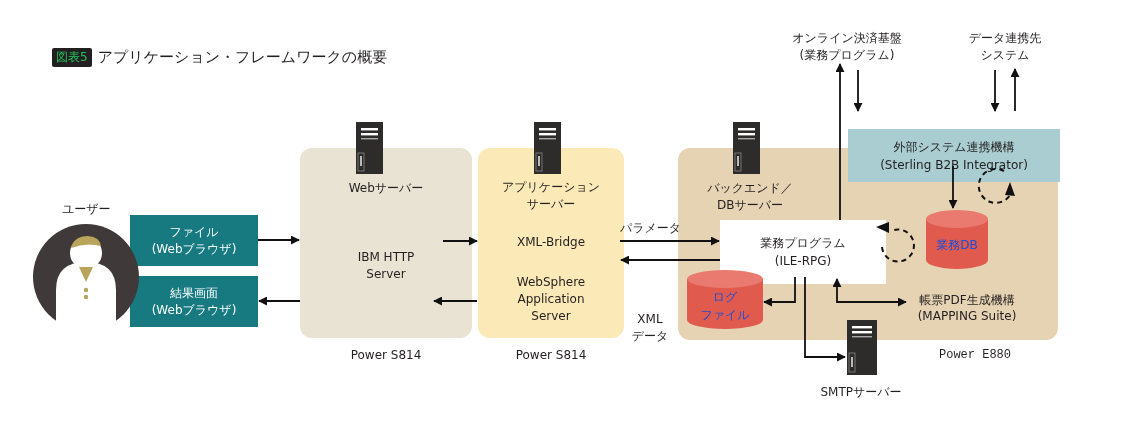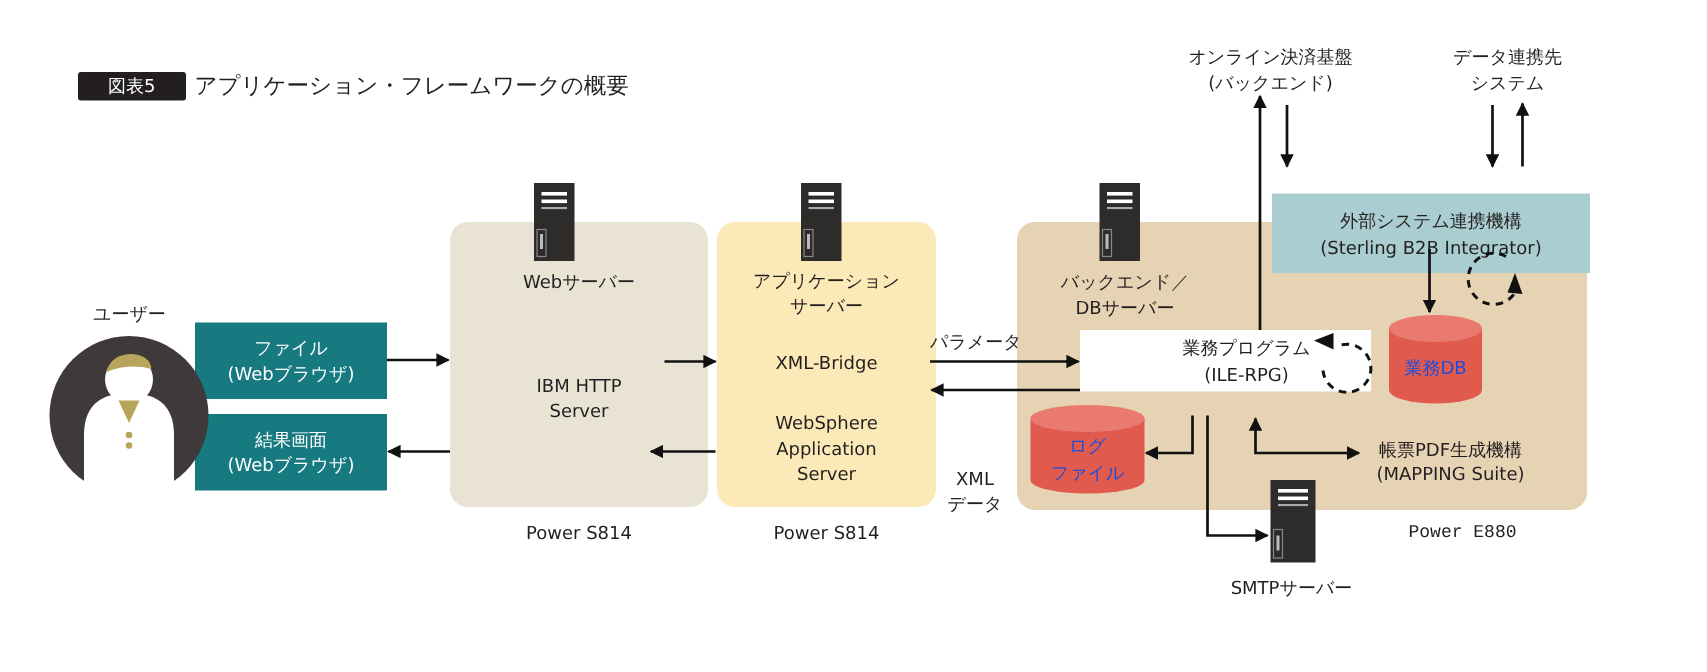--- a/index.html
+++ b/index.html
@@ -1,27 +1,27 @@
 <!DOCTYPE html>
 <html><head>
 <meta charset="utf-8">
 <style>
   html, body { margin:0; padding:0; background:#ffffff; }
   body { width:1138px; height:448px; position:relative; overflow:hidden;
          font-family:"DejaVu Sans", "Liberation Sans", sans-serif; color:#231f20; }
   .abs { position:absolute; }
   .center { text-align:center; }
   .fig-title { left:52px; top:48px; font-size:15px; display:flex; align-items:center; white-space:nowrap; }
-  .fig-badge { background:#231f20; color:#ffffff; font-size:12px; padding:1px 20px; margin-right:6px; border-radius:2px; }
+  .fig-badge { background:#231f20; color:#22c55e; font-size:12px; padding:1px 4px; margin-right:6px; border-radius:2px; }
   .panel { border-radius:12px; }
   .p-web { left:300px; top:148px; width:172px; height:190px; background:#e8e3d3; }
   .p-app { left:478px; top:148px; width:146px; height:190px; background:#fbe9b7; }
   .p-back { left:678px; top:148px; width:380px; height:192px; background:#e6d3b3; }
   .ext-box { left:848px; top:113px; width:212px; height:53px; background:#a9cdd0; font-size:12px; line-height:18px; display:flex; flex-direction:column; justify-content:center;margin-top:16px; }
-  .biz-box { left:720px; top:220px; width:166px; height:41px; background:#ffffff; font-size:12px; line-height:18px; display:flex; flex-direction:column; justify-content:center;padding-left:28px; }
+  .biz-box { left:720px; top:220px; width:166px; height:64px; background:#ffffff; font-size:12px; line-height:18px; display:flex; flex-direction:column; justify-content:center; }
   .teal { left:130px; width:128px; height:51px; background:#167a80; color:#fff; font-size:12px; line-height:17px; display:flex; flex-direction:column; justify-content:center; }
   .lbl { font-size:12px; line-height:18px; white-space:nowrap; }
   .cyl-text { color:#1d4ed8; font-size:12px; line-height:18px; }
   svg.overlay { position:absolute; left:0; top:0; }
 </style>
 </head>
 <body>
 
 <div class="abs fig-title">
   <span class="fig-badge">図表5</span>
@@ -181,19 +181,19 @@
 </div>
 <div class="abs cyl-text center" style="left:926px;top:236px;width:62px;">業務DB</div>
 <div class="abs lbl center" style="left:908px;top:292px;width:118px;line-height:16px;">
   <div>帳票PDF生成機構</div>
   <div>(MAPPING Suite)</div>
 </div>
 <div class="abs lbl center" style="left:930px;top:346px;width:90px;font-family:Liberation Mono, monospace;">Power E880</div>
 
 <div class="abs lbl center" style="left:772px;top:30px;width:150px;line-height:17px;">
   <div>オンライン決済基盤</div>
-  <div>(バックエンド)</div>
+  <div>(業務プログラム)</div>
 </div>
 <div class="abs lbl center" style="left:955px;top:30px;width:100px;line-height:17px;">
   <div>データ連携先</div>
   <div>システム</div>
 </div>
 <div class="abs lbl center" style="left:806px;top:383px;width:110px;">SMTPサーバー</div>
 
 </body></html>

